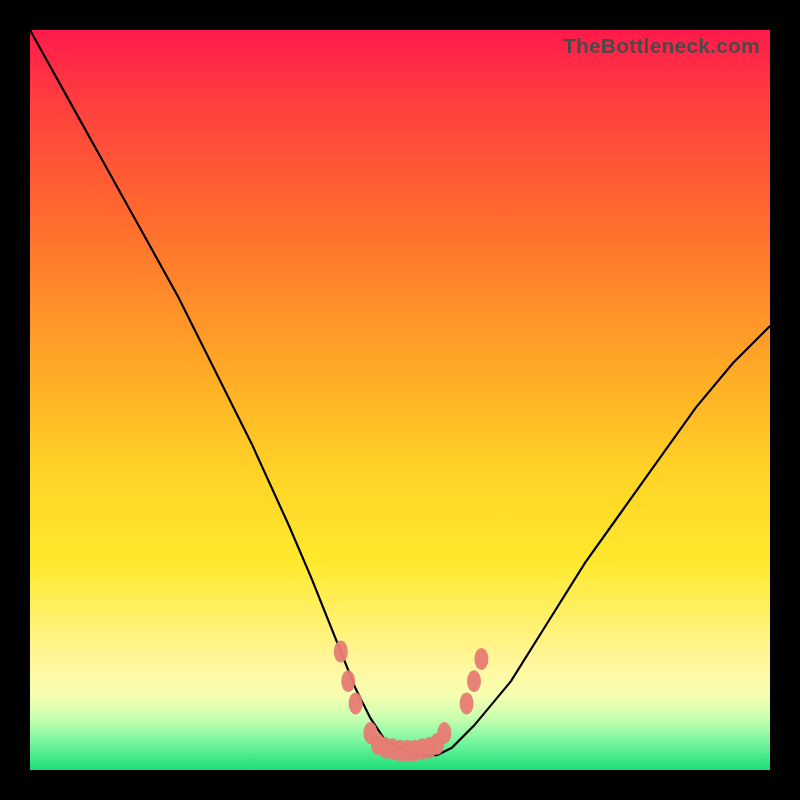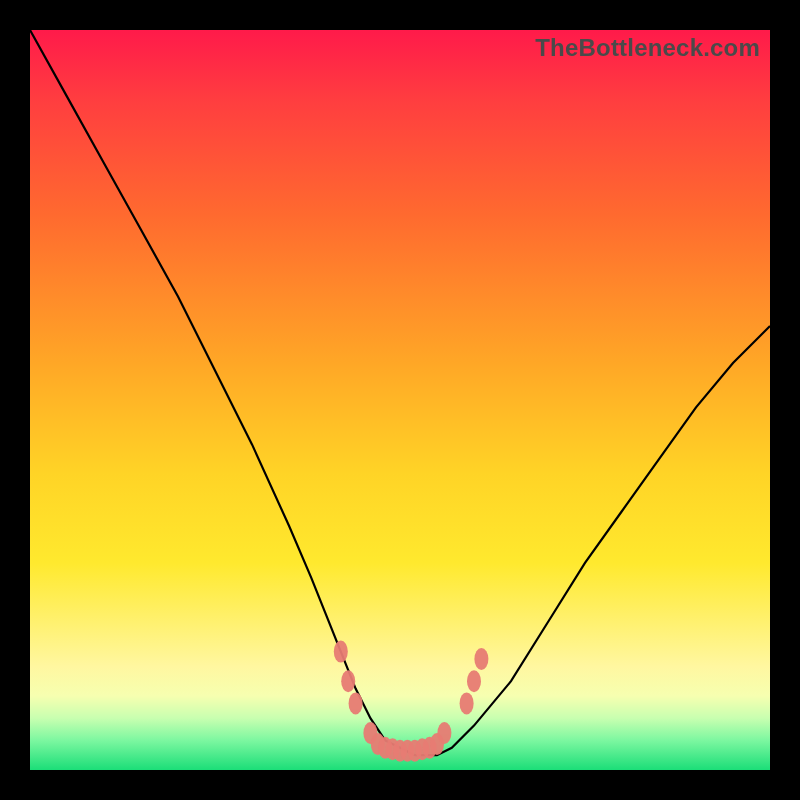--- a/index.html
+++ b/index.html
@@ -35,21 +35,21 @@
       #c8ffb0 93%,
       #7cf7a0 96%,
       #1bde78 100%
     );
   }
   .watermark {
     position: absolute;
     top: 4px;
     right: 10px;
     color: #4a4a4a;
-    font-size: 24px;
+    font-size: 21px;
     font-weight: 600;
     letter-spacing: 0.2px;
     user-select: none;
   }
   svg.curve {
     position: absolute;
     left: 0;
     top: 0;
     width: 740px;
     height: 740px;

